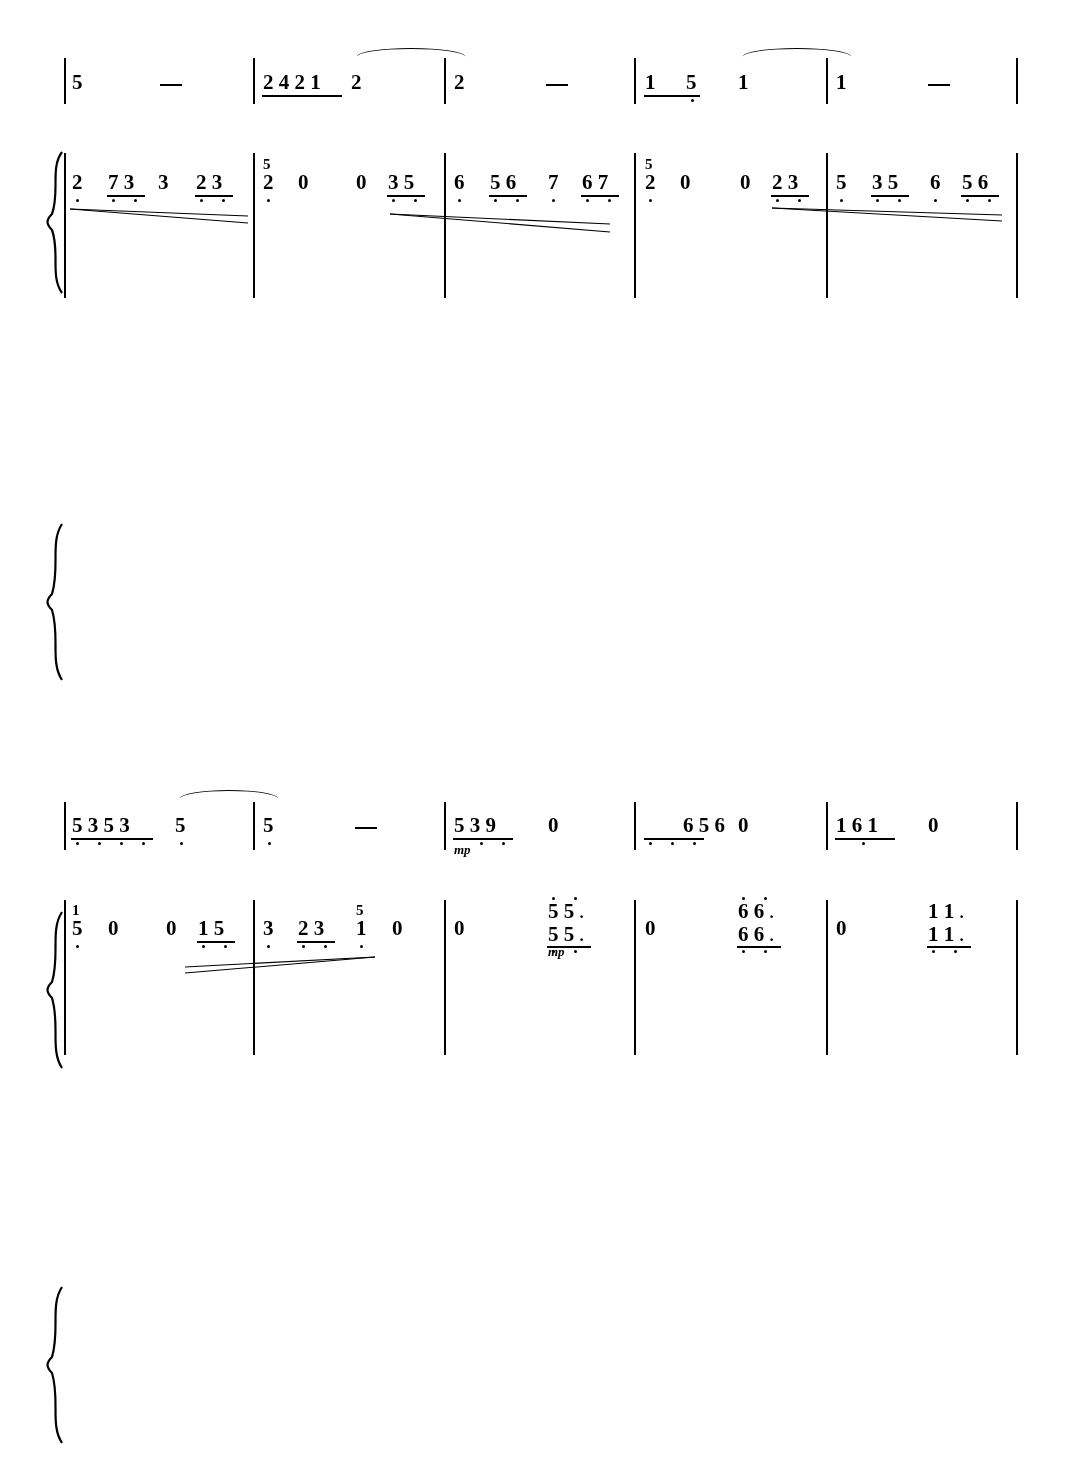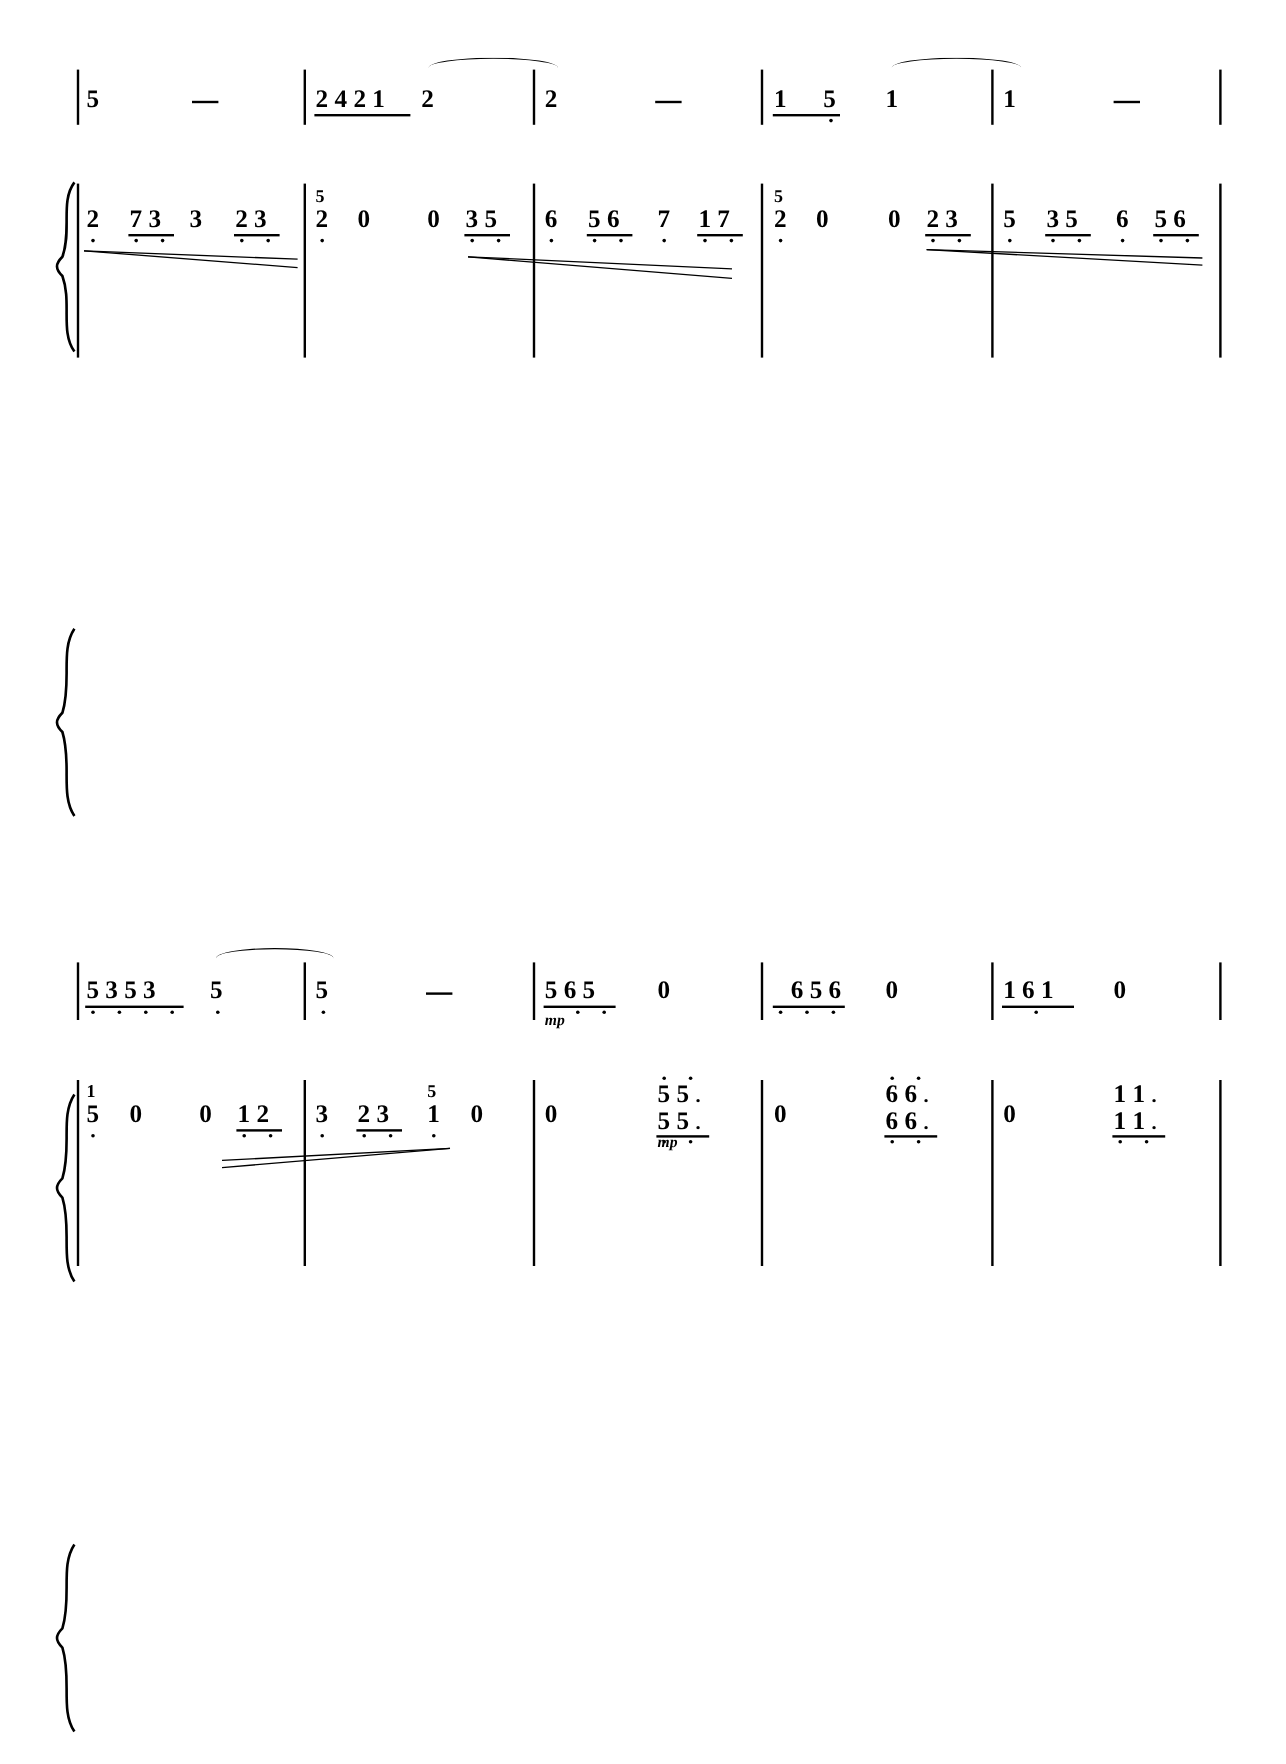--- a/index.html
+++ b/index.html
@@ -125,21 +125,21 @@
   <div class="dot" style="left:414px;top:199px;"></div>
 
   <div class="note abs" style="left:454px;top:172px;">6</div>
   <div class="dot" style="left:458px;top:199px;"></div>
   <div class="note abs" style="left:490px;top:172px;">5 6</div>
   <div class="beam" style="left:489px;top:195px;width:38px;"></div>
   <div class="dot" style="left:494px;top:199px;"></div>
   <div class="dot" style="left:516px;top:199px;"></div>
   <div class="note abs" style="left:548px;top:172px;">7</div>
   <div class="dot" style="left:552px;top:199px;"></div>
-  <div class="note abs" style="left:582px;top:172px;">1 7</div>
+  <div class="note abs" style="left:582px;top:172px;">6 7</div>
   <div class="beam" style="left:581px;top:195px;width:38px;"></div>
   <div class="dot" style="left:586px;top:199px;"></div>
   <div class="dot" style="left:608px;top:199px;"></div>
 
   <div class="note sm abs" style="left:645px;top:157px;">5</div>
   <div class="note abs" style="left:645px;top:172px;">2</div>
   <div class="dot" style="left:649px;top:199px;"></div>
   <div class="note abs" style="left:680px;top:172px;">0</div>
   <div class="note abs" style="left:740px;top:172px;">0</div>
   <div class="note abs" style="left:772px;top:172px;">2 3</div>
@@ -202,28 +202,28 @@
   <div class="dot" style="left:120px;top:472px;"></div>
   <div class="dot" style="left:142px;top:472px;"></div>
   <div class="note abs" style="left:175px;top:445px;">5</div>
   <div class="dot" style="left:180px;top:472px;"></div>
 
   <div class="note abs" style="left:263px;top:445px;">5</div>
   <div class="dot" style="left:268px;top:472px;"></div>
   <div class="dash abs" style="left:355px;top:457px;"></div>
   <div class="slur abs" style="left:180px;top:420px;width:98px;"></div>
 
-  <div class="note abs" style="left:454px;top:445px;">5 6 5</div>
+  <div class="note abs" style="left:454px;top:445px;">5 3 9</div>
   <div class="beam" style="left:453px;top:468px;width:60px;"></div>
   <div class="dot" style="left:480px;top:472px;"></div>
   <div class="dot" style="left:502px;top:472px;"></div>
   <div class="note dyn abs" style="left:454px;top:469px;">mp</div>
   <div class="note abs" style="left:548px;top:445px;">0</div>
 
-  <div class="note abs" style="left:659px;top:445px;">6 5 6</div>
+  <div class="note abs" style="left:683px;top:445px;">6 5 6</div>
   <div class="beam" style="left:644px;top:468px;width:60px;"></div>
   <div class="dot" style="left:649px;top:472px;"></div>
   <div class="dot" style="left:671px;top:472px;"></div>
   <div class="dot" style="left:693px;top:472px;"></div>
   <div class="note abs" style="left:738px;top:445px;">0</div>
 
   <div class="note abs" style="left:836px;top:445px;">1 6 1</div>
   <div class="beam" style="left:835px;top:468px;width:60px;"></div>
   <div class="dot" style="left:862px;top:472px;"></div>
   <div class="note abs" style="left:928px;top:445px;">0</div>
@@ -233,21 +233,21 @@
   <div class="barline" style="left:444px;top:530px;height:155px;"></div>
   <div class="barline" style="left:634px;top:530px;height:155px;"></div>
   <div class="barline" style="left:826px;top:530px;height:155px;"></div>
   <div class="barline" style="left:1016px;top:530px;height:155px;"></div>
 
   <div class="note sm abs" style="left:72px;top:533px;">1</div>
   <div class="note abs" style="left:72px;top:548px;">5</div>
   <div class="dot" style="left:76px;top:575px;"></div>
   <div class="note abs" style="left:108px;top:548px;">0</div>
   <div class="note abs" style="left:166px;top:548px;">0</div>
-  <div class="note abs" style="left:198px;top:548px;">1 2</div>
+  <div class="note abs" style="left:198px;top:548px;">1 5</div>
   <div class="beam" style="left:197px;top:571px;width:38px;"></div>
   <div class="dot" style="left:202px;top:575px;"></div>
   <div class="dot" style="left:224px;top:575px;"></div>
 
   <div class="note abs" style="left:263px;top:548px;">3</div>
   <div class="dot" style="left:267px;top:575px;"></div>
   <div class="note abs" style="left:298px;top:548px;">2 3</div>
   <div class="beam" style="left:297px;top:571px;width:38px;"></div>
   <div class="dot" style="left:302px;top:575px;"></div>
   <div class="dot" style="left:324px;top:575px;"></div>

